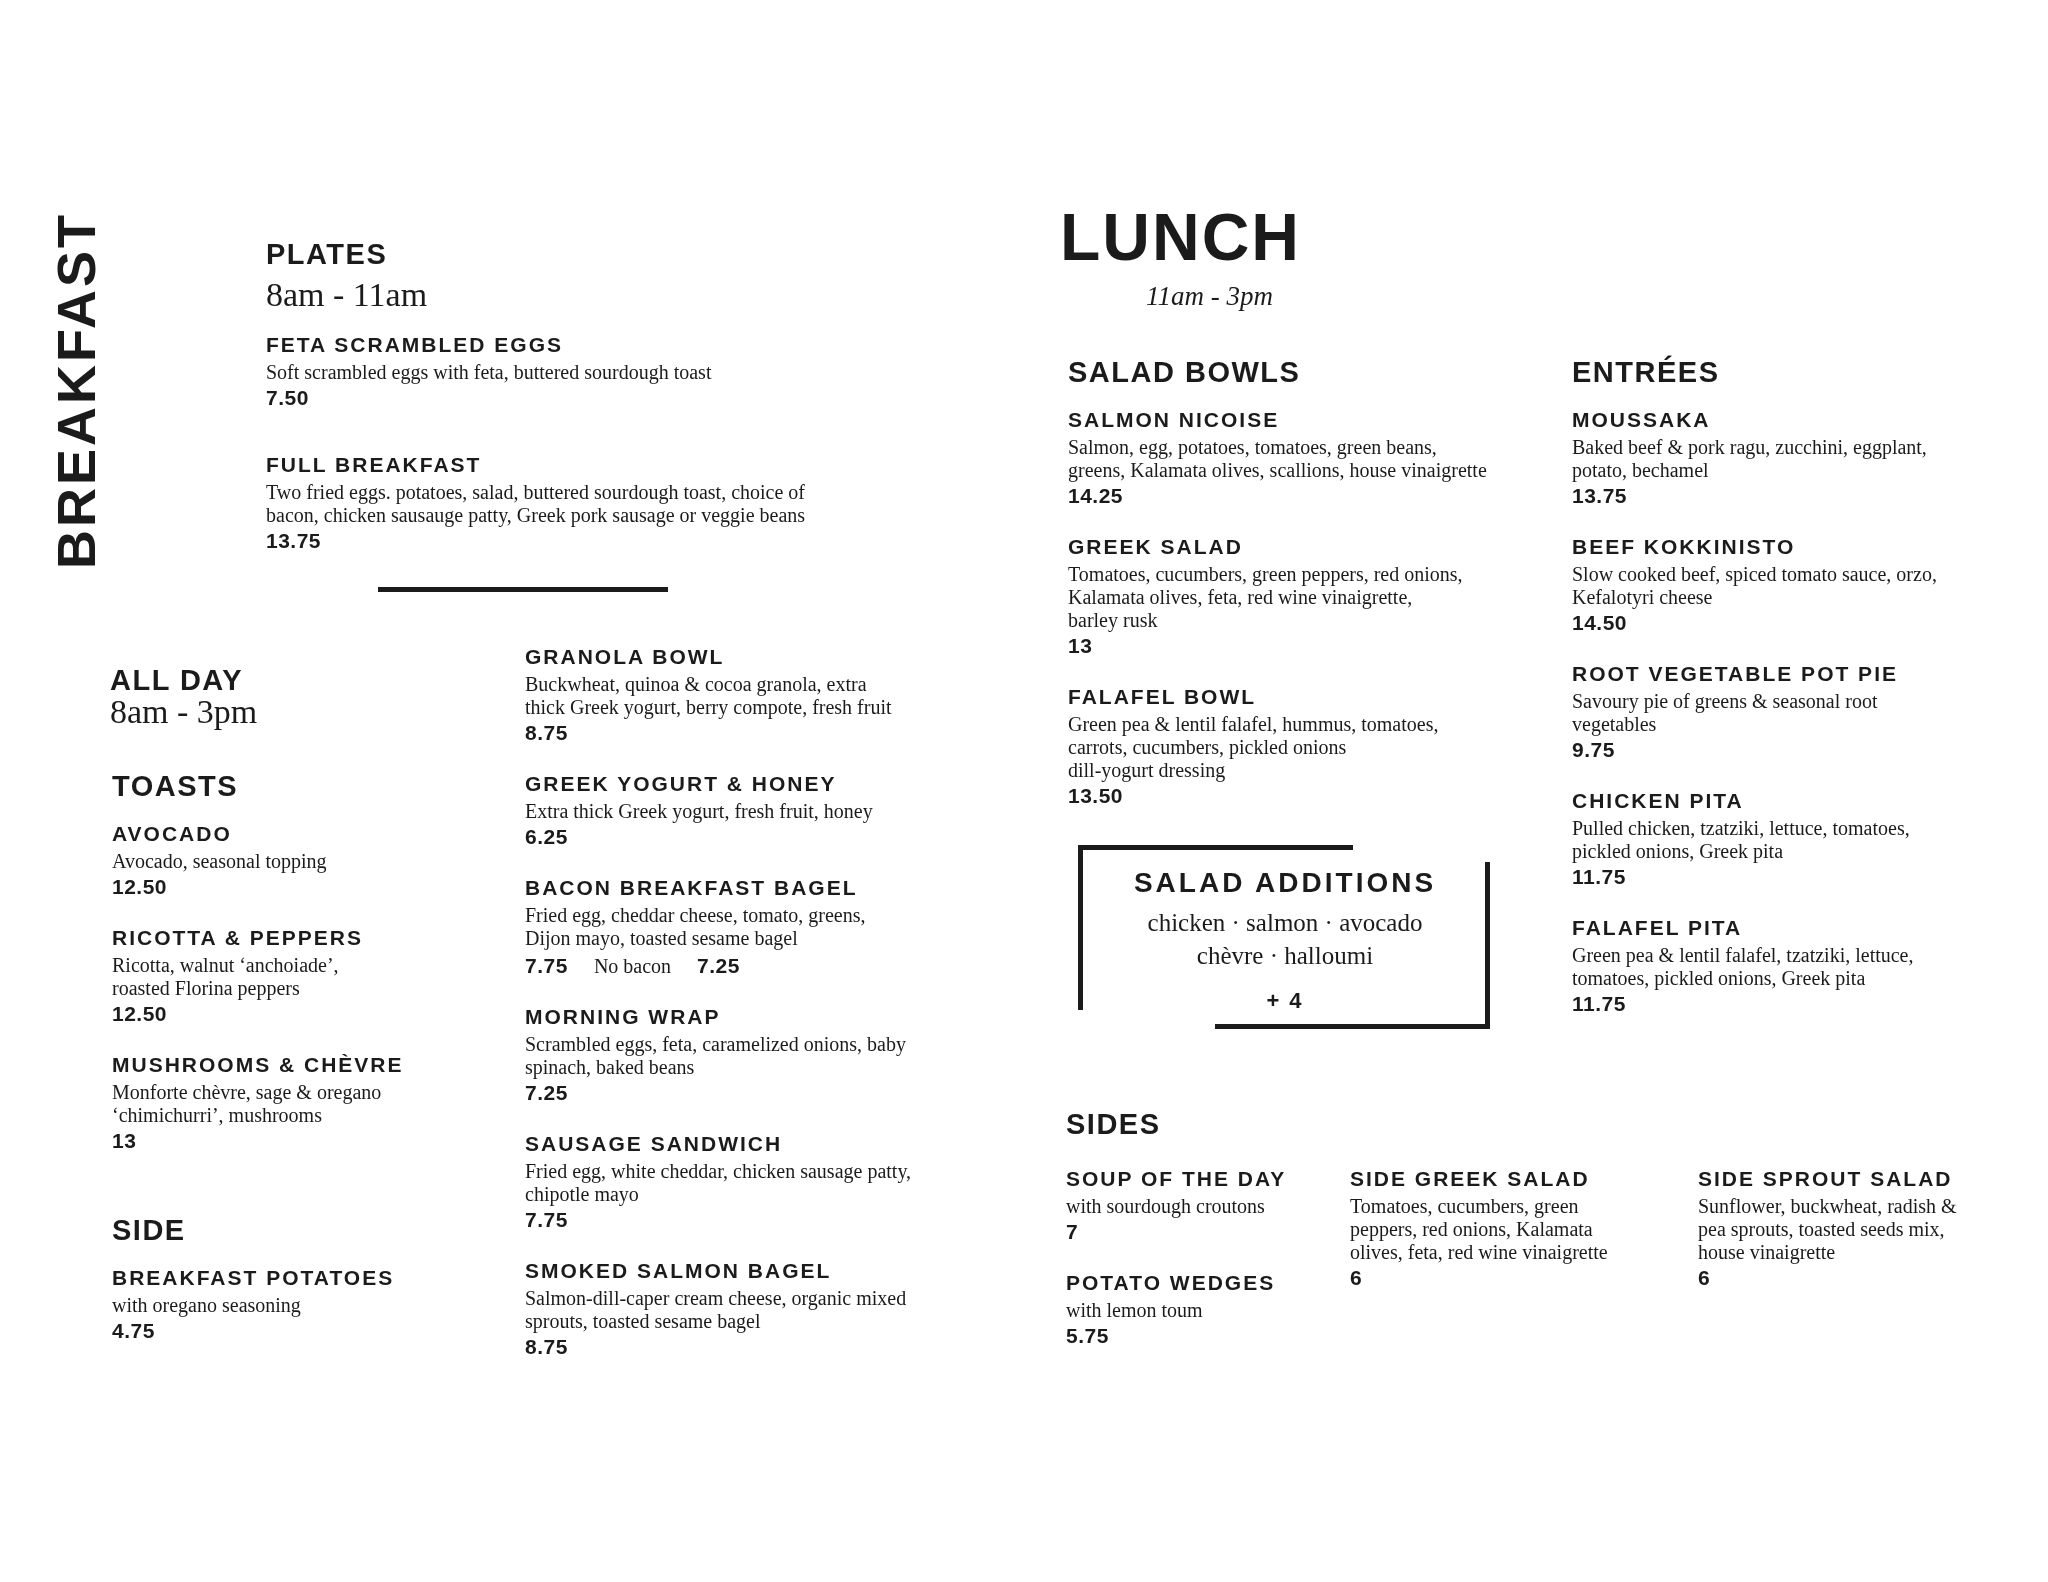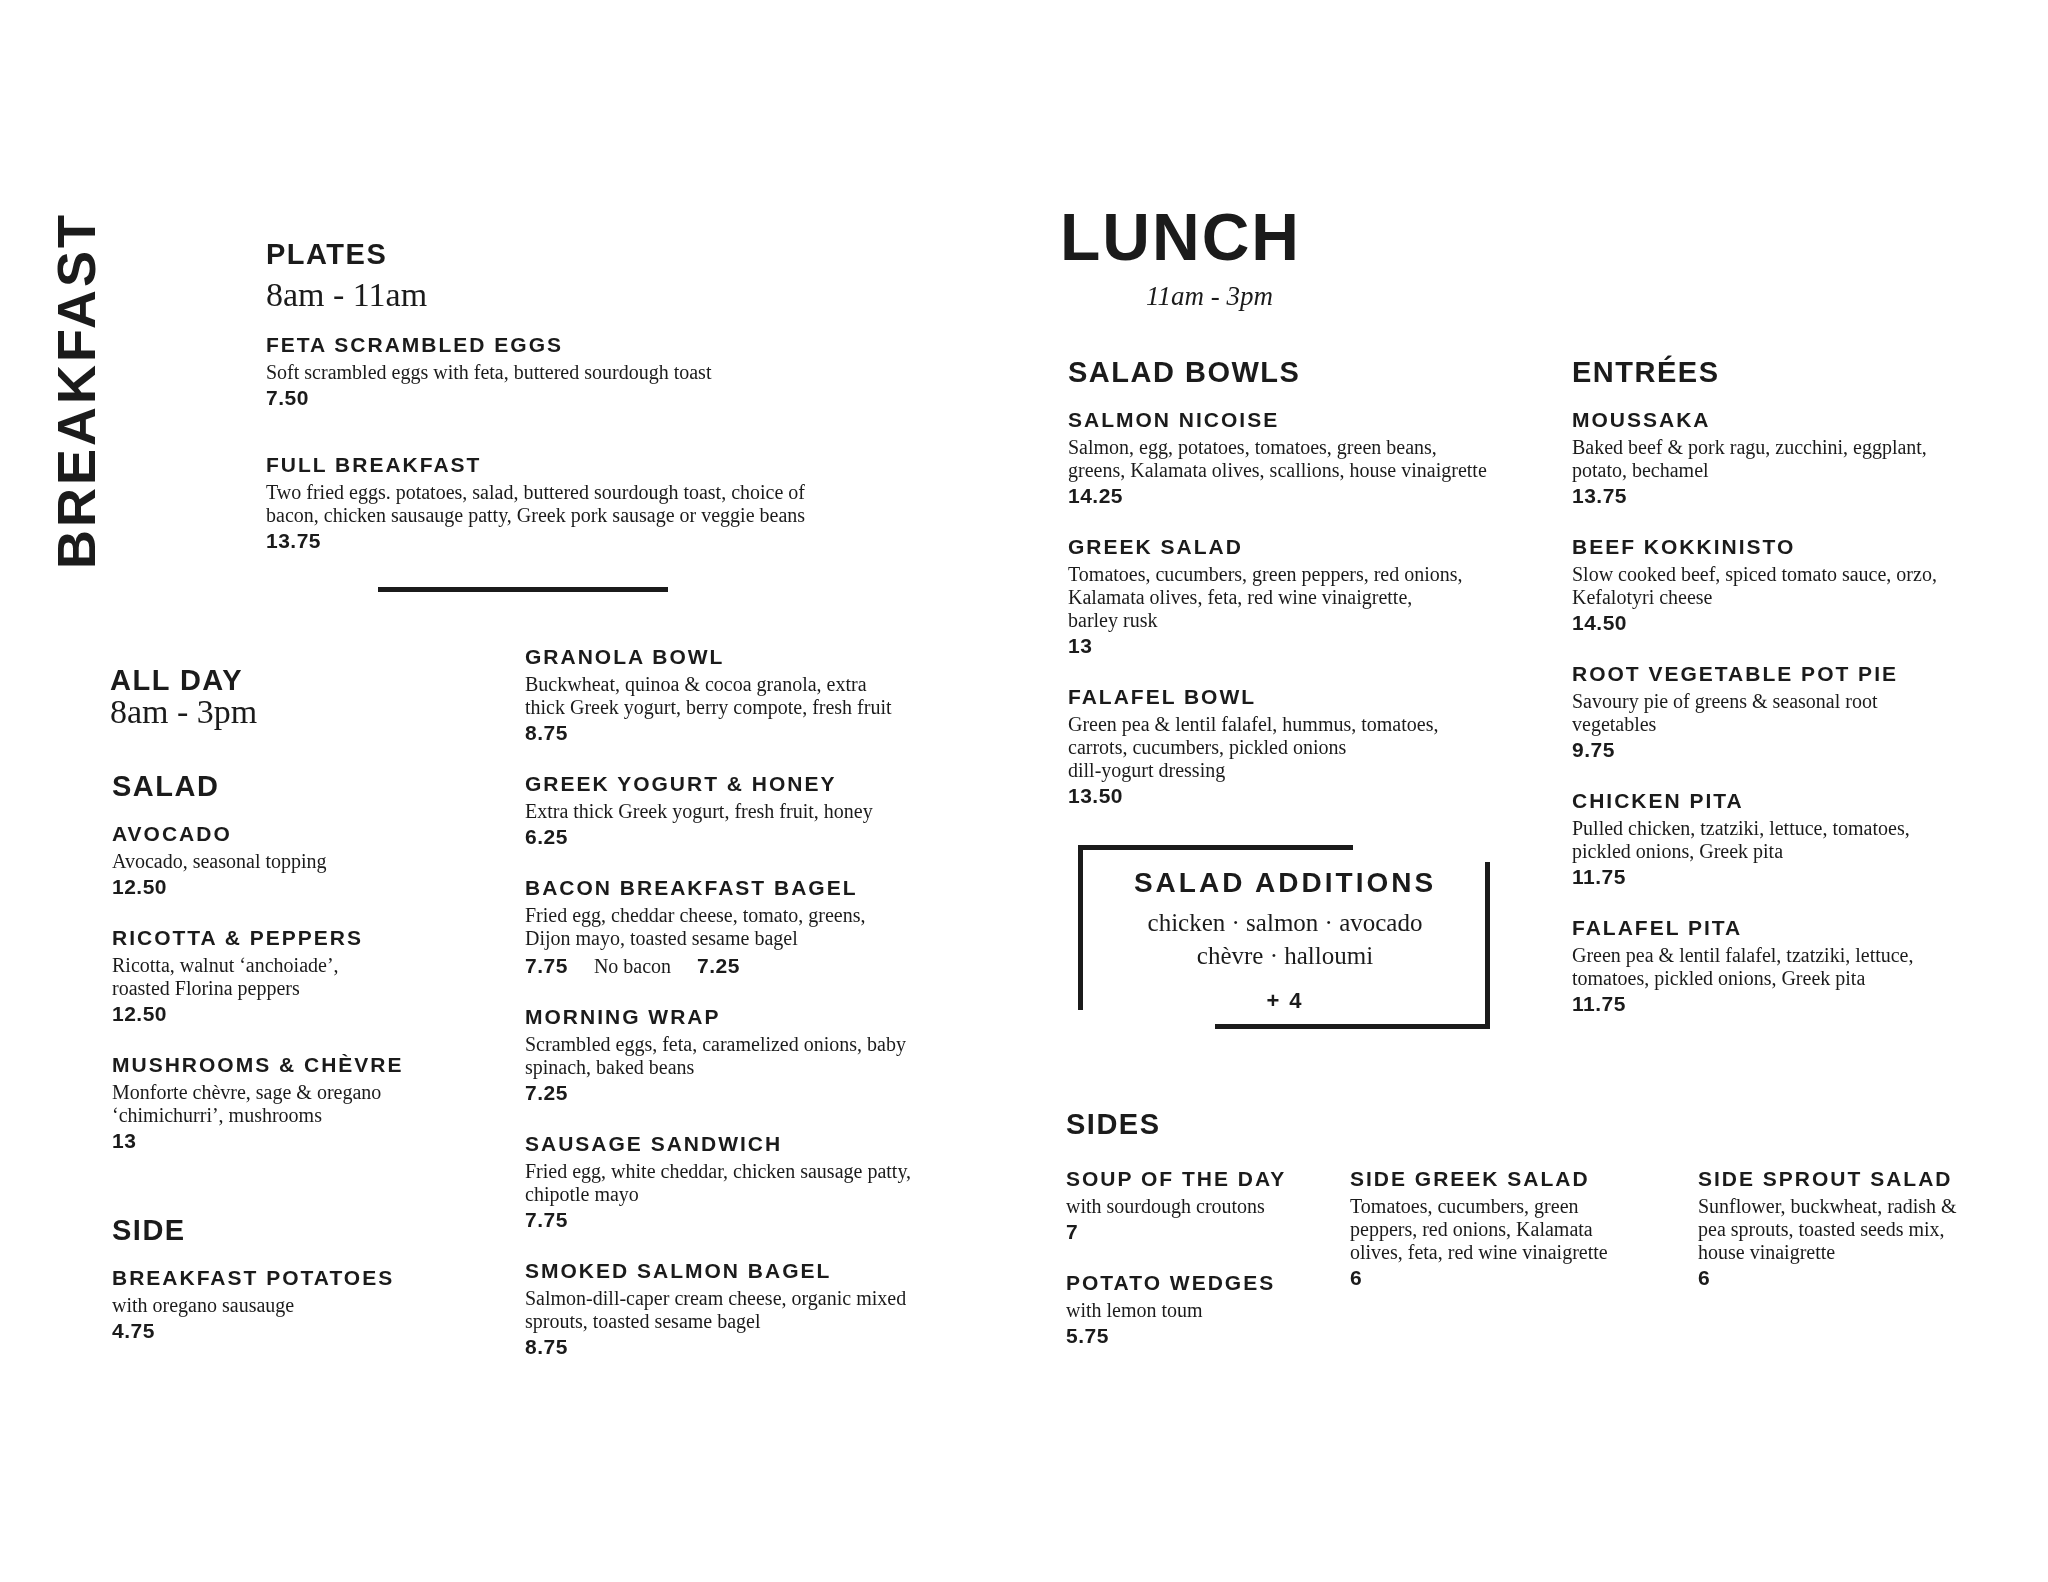--- a/index.html
+++ b/index.html
@@ -91,21 +91,21 @@
   </div>
 
   <div class="abs divider"></div>
 
   <div class="abs col-allday-h allday-h">
     <div class="h1">ALL DAY</div>
     <div class="hours">8am - 3pm</div>
   </div>
 
   <div class="abs col-toasts">
-    <div class="h1">SALAD</div>
+    <div class="h1">TOASTS</div>
     <div class="mi">
       <div class="mi-name">AVOCADO</div>
       <div class="mi-desc">Avocado, seasonal topping</div>
       <div class="mi-price">12.50</div>
     </div>
     <div class="mi">
       <div class="mi-name">RICOTTA &amp; PEPPERS</div>
       <div class="mi-desc">Ricotta, walnut ‘anchoiade’,
 roasted Florina peppers</div>
       <div class="mi-price">12.50</div>
@@ -115,21 +115,21 @@
       <div class="mi-desc">Monforte chèvre, sage &amp; oregano
 ‘chimichurri’, mushrooms</div>
       <div class="mi-price">13</div>
     </div>
   </div>
 
   <div class="abs col-side">
     <div class="h1">SIDE</div>
     <div class="mi">
       <div class="mi-name">BREAKFAST POTATOES</div>
-      <div class="mi-desc">with oregano sausauge</div>
+      <div class="mi-desc">with oregano seasoning</div>
       <div class="mi-price">4.75</div>
     </div>
   </div>
 
   <div class="abs col-middle">
     <div class="mi">
       <div class="mi-name">GRANOLA BOWL</div>
       <div class="mi-desc">Buckwheat, quinoa &amp; cocoa granola, extra
 thick Greek yogurt, berry compote, fresh fruit</div>
       <div class="mi-price">8.75</div>

